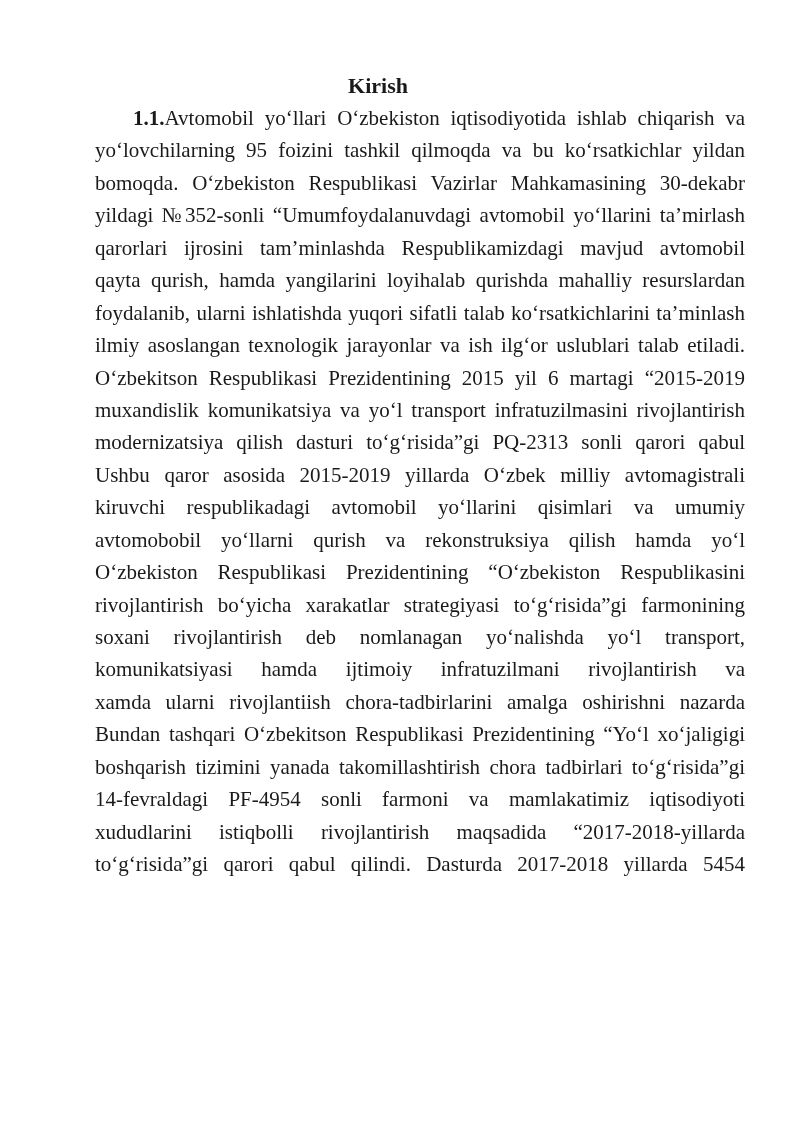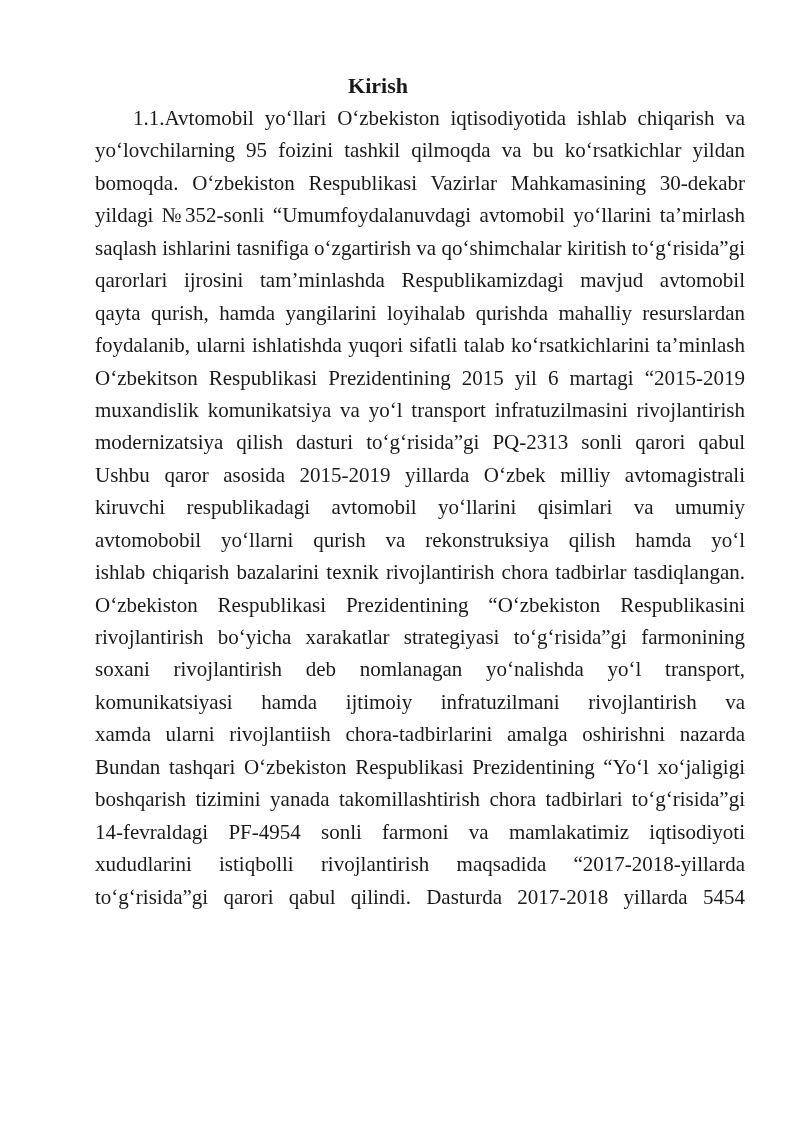--- a/index.html
+++ b/index.html
@@ -38,50 +38,49 @@
     height: 32.45px;
     text-align: justify;
     text-align-last: justify;
     white-space: normal;
     overflow: hidden;
   }
   .line.first {
     padding-left: 38px;
   }
   .lead {
-    font-weight: normal;
+    font-weight: bold;
   }
 </style>
 </head>
 <body>
 
 <div class="canvas">
   <div class="content">
     <h1 class="title">Kirish</h1>
     <div class="para">
       <div class="line first"><span class="lead">1.1.</span><span>Avtomobil yoʻllari Oʻzbekiston iqtisodiyotida ishlab chiqarish va ijtimoiy</span></div>
       <div class="line">yoʻlovchilarning 95 foizini tashkil qilmoqda va bu koʻrsatkichlar yildan yilga oʻsib</div>
       <div class="line">bomoqda. Oʻzbekiston Respublikasi Vazirlar Mahkamasining 30-dekabr 2011-</div>
       <div class="line">yildagi №352-sonli “Umumfoydalanuvdagi avtomobil yoʻllarini ta’mirlash va</div>
-      <div class="line">saqlash ishlarini tasnifiga oʻzgartirish va qoʻshimchalar kiritish toʻgʻrisida”gi</div>
       <div class="line">qarorlari ijrosini tam’minlashda Respublikamizdagi mavjud avtomobil yoʻllarini</div>
       <div class="line">qayta qurish, hamda yangilarini loyihalab qurishda mahalliy resurslardan keng</div>
       <div class="line">foydalanib, ularni ishlatishda yuqori sifatli talab koʻrsatkichlarini ta’minlash uchun</div>
+      <div class="line">ilmiy asoslangan texnologik jarayonlar va ish ilgʻor uslublari talab etiladi.</div>
       <div class="line">Oʻzbekitson Respublikasi Prezidentining 2015 yil 6 martagi “2015-2019 yillarda</div>
       <div class="line">muxandislik komunikatsiya va yoʻl transport infratuzilmasini rivojlantirish va</div>
       <div class="line">modernizatsiya qilish dasturi toʻgʻrisida”gi PQ-2313 sonli qarori qabul qilindi.</div>
       <div class="line">Ushbu qaror asosida 2015-2019 yillarda Oʻzbek milliy avtomagistrali tarkibiga</div>
       <div class="line">kiruvchi respublikadagi avtomobil yoʻllarini qisimlari va umumiy foydalanishdagi</div>
       <div class="line">avtomobobil yoʻllarni qurish va rekonstruksiya qilish hamda yoʻl tashkilotlarini</div>
-      <div class="line">ishlab chiqarish bazalarini texnik rivojlantirish chora tadbirlar tasdiqlangan.</div>
       <div class="line">Oʻzbekiston Respublikasi Prezidentining “Oʻzbekiston Respublikasini yanada</div>
       <div class="line">rivojlantirish boʻyicha xarakatlar strategiyasi toʻgʻrisida”gi farmonining ijtimoiy</div>
       <div class="line">soxani rivojlantirish deb nomlanagan yoʻnalishda yoʻl transport, muxandislik-</div>
       <div class="line">komunikatsiyasi hamda ijtimoiy infratuzilmani rivojlantirish va modernizatsiyalash</div>
       <div class="line">xamda ularni rivojlantiish chora-tadbirlarini amalga oshirishni nazarda tutadi.</div>
-      <div class="line">Bundan tashqari Oʻzbekiston Respublikasi Prezidentining “Yoʻl xoʻjaligigi</div>
+      <div class="line">Bundan tashqari Oʻzbekitson Respublikasi Prezidentining “Yoʻl xoʻjaligigi</div>
       <div class="line">boshqarish tizimini yanada takomillashtirish chora tadbirlari toʻgʻrisida”gi 2017-yil</div>
       <div class="line">14-fevraldagi PF-4954 sonli farmoni va mamlakatimiz iqtisodiyoti tarmoqlarini va</div>
       <div class="line">xududlarini istiqbolli rivojlantirish maqsadida “2017-2018-yillarda mintaqviy</div>
       <div class="line">toʻgʻrisida”gi qarori qabul qilindi. Dasturda 2017-2018 yillarda 5454 kilometr,</div>
     </div>
   </div>
 </div>
 
 </body></html>

